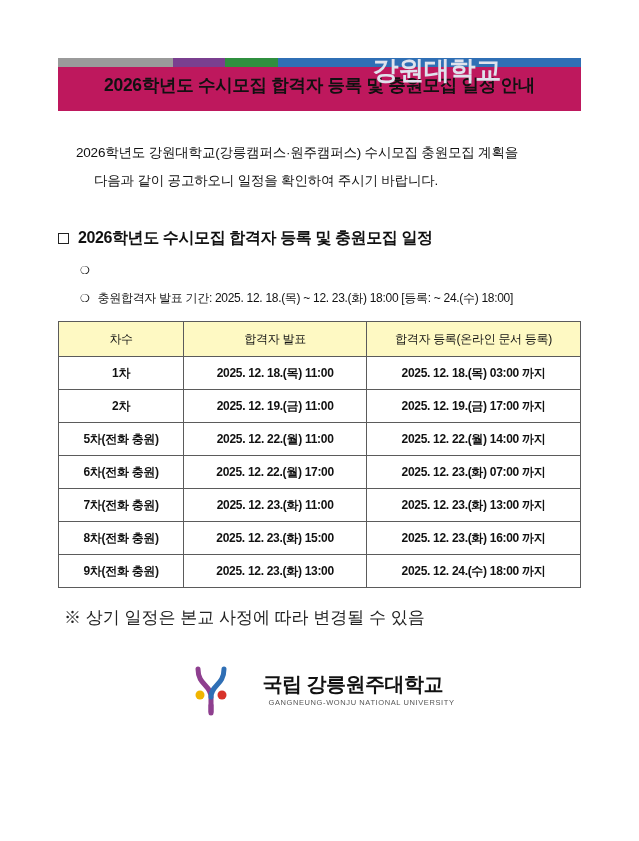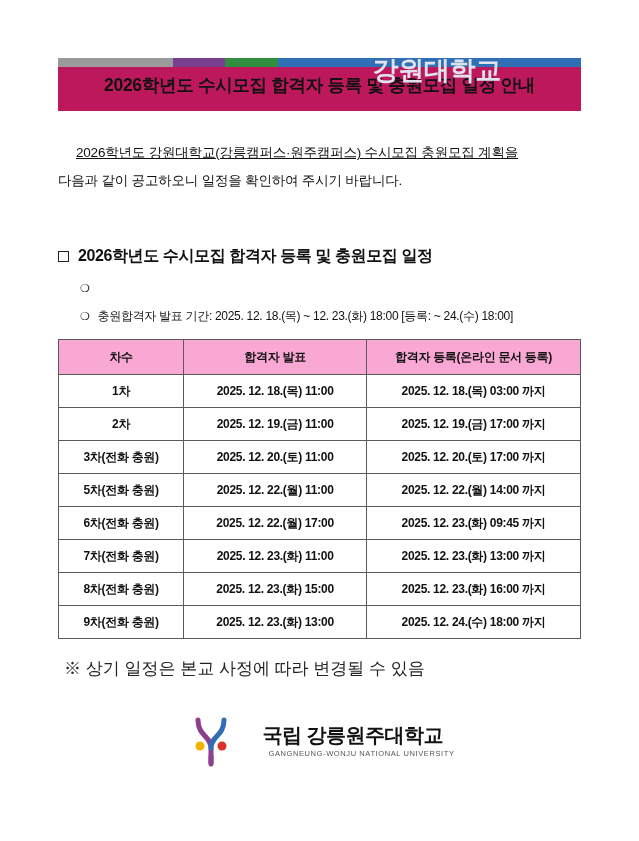--- a/index.html
+++ b/index.html
@@ -62,26 +62,26 @@
   }
 
   
   .intro {
     margin-top: 28px;
     font-size: 13.5px;
     line-height: 2.05;
     letter-spacing: -0.2px;
     color: #111;
   }
-  .intro .l1 { text-indent: 18px; display: block; text-decoration: underline; }
-  .intro .l2 { display: block; }
+  .intro .l1 { text-indent: 18px; display: block; }
+  .intro .l2 { display: block; margin-left: 36px; }
 
   
   .section-head {
-    margin-top: 52px;
+    margin-top: 34px;
     display: flex;
     align-items: center;
     gap: 9px;
     font-size: 16px;
     font-weight: bold;
     letter-spacing: -0.4px;
   }
   .sq {
     display: inline-block;
     width: 11px;
@@ -118,22 +118,22 @@
   table.sched th,
   table.sched td {
     border: 1px solid #5b5b5b;
     text-align: center;
     height: 30px;
     letter-spacing: -0.3px;
     color: #111;
     font-weight: bold;
   }
   table.sched thead th {
-    background: #f9a8d4;
-    font-weight: bold;
+    background: #fef9c3;
+    font-weight: normal;
     height: 32px;
   }
   col.c1 { width: 24%; }
   col.c2 { width: 35%; }
   col.c3 { width: 41%; }
 
   
   .footnote {
     margin-top: 18px;
     margin-left: 6px;
@@ -226,33 +226,28 @@
         <td>1차</td>
         <td>2025. 12. 18.(목) 11:00</td>
         <td>2025. 12. 18.(목) 03:00 까지</td>
       </tr>
       <tr>
         <td>2차</td>
         <td>2025. 12. 19.(금) 11:00</td>
         <td>2025. 12. 19.(금) 17:00 까지</td>
       </tr>
       <tr>
-        <td>3차(전화 충원)</td>
-        <td>2025. 12. 20.(토) 11:00</td>
-        <td>2025. 12. 20.(토) 17:00 까지</td>
-      </tr>
-      <tr>
         <td>5차(전화 충원)</td>
         <td>2025. 12. 22.(월) 11:00</td>
         <td>2025. 12. 22.(월) 14:00 까지</td>
       </tr>
       <tr>
         <td>6차(전화 충원)</td>
         <td>2025. 12. 22.(월) 17:00</td>
-        <td>2025. 12. 23.(화) 09:45 까지</td>
+        <td>2025. 12. 23.(화) 07:00 까지</td>
       </tr>
       <tr>
         <td>7차(전화 충원)</td>
         <td>2025. 12. 23.(화) 11:00</td>
         <td>2025. 12. 23.(화) 13:00 까지</td>
       </tr>
       <tr>
         <td>8차(전화 충원)</td>
         <td>2025. 12. 23.(화) 15:00</td>
         <td>2025. 12. 23.(화) 16:00 까지</td>

